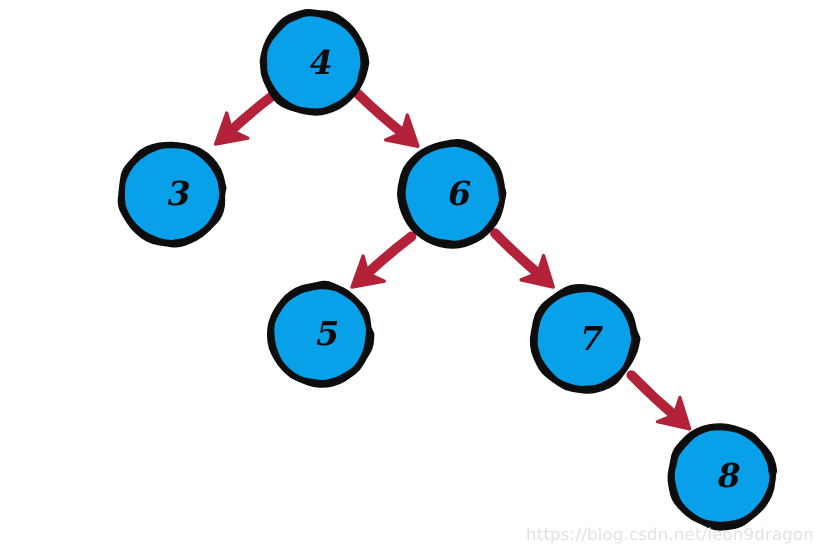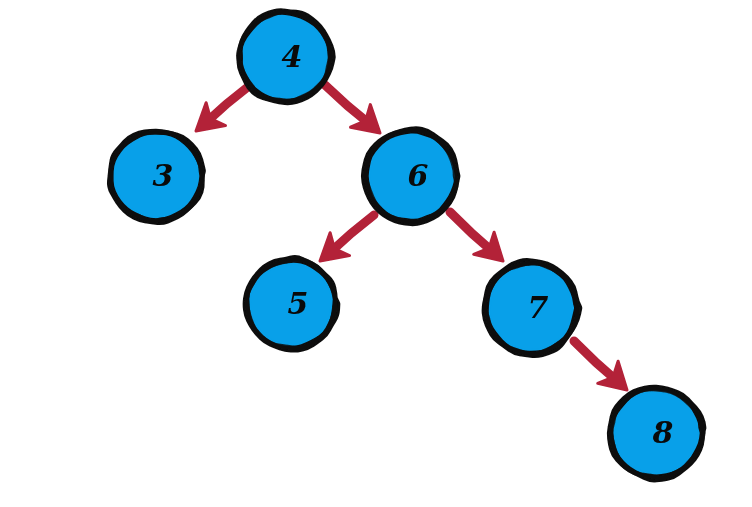--- a/index.html
+++ b/index.html
@@ -111,14 +111,15 @@
         <g>
           <path d="M 700.24 433.00 Q 700.24 433.00 699.98 438.40 Q 699.71 443.81 697.57 448.77 Q 695.42 453.73 692.46 457.69 Q 689.49 461.64 685.30 464.99 Q 681.10 468.35 676.78 471.77 Q 672.45 475.20 667.03 476.17 Q 661.61 477.14 656.15 477.60 Q 650.69 478.06 645.53 475.48 Q 640.37 472.89 635.47 470.43 Q 630.56 467.98 626.93 465.35 Q 623.29 462.72 619.18 458.09 Q 615.07 453.47 613.82 448.61 Q 612.57 443.76 611.89 438.38 Q 611.21 433.00 612.30 427.78 Q 613.39 422.57 614.36 417.25 Q 615.32 411.92 618.32 408.23 Q 621.32 404.53 625.66 400.14 Q 630.01 395.76 635.04 393.56 Q 640.08 391.35 645.40 390.31 Q 650.73 389.26 656.12 389.52 Q 661.51 389.78 666.82 391.36 Q 672.14 392.95 677.11 394.84 Q 682.08 396.74 685.75 400.81 Q 689.42 404.88 693.30 409.01 Q 697.17 413.14 699.21 417.92 Q 701.24 422.70 701.66 427.85 Z" fill="none" stroke="#111111" stroke-width="9.5" stroke-linecap="round" stroke-linejoin="round" filter="url(#inkblur)"></path>
           <path d="M 698.73 433.00 Q 698.73 433.00 698.12 437.91 Q 697.52 442.81 694.94 447.62 Q 692.36 452.43 690.04 456.29 Q 687.72 460.15 684.05 463.44 Q 680.38 466.73 675.57 469.10 Q 670.76 471.46 665.97 472.25 Q 661.18 473.05 656.05 473.42 Q 650.91 473.80 646.13 472.89 Q 641.35 471.98 636.62 469.34 Q 631.90 466.70 628.03 463.40 Q 624.17 460.09 621.28 456.16 Q 618.38 452.22 616.99 447.48 Q 615.59 442.74 614.92 437.87 Q 614.25 433.00 614.37 428.18 Q 614.48 423.37 616.51 418.49 Q 618.55 413.62 621.82 409.84 Q 625.09 406.05 628.37 402.24 Q 631.65 398.43 636.39 396.03 Q 641.12 393.64 646.07 392.47 Q 651.02 391.30 656.06 391.43 Q 661.10 391.55 666.15 392.79 Q 671.20 394.04 675.54 396.71 Q 679.88 399.39 683.90 402.24 Q 687.92 405.10 690.50 409.78 Q 693.09 414.45 695.30 418.80 Q 697.51 423.16 697.36 428.08 Z" fill="#08A0E9" stroke="#08A0E9" stroke-width="2"></path>
           <path d="M 703.38 433.00 Q 703.38 433.00 702.44 438.34 Q 701.51 443.67 699.28 448.63 Q 697.05 453.58 693.10 457.70 Q 689.14 461.82 686.08 465.37 Q 683.02 468.91 677.53 471.83 Q 672.04 474.76 666.70 476.78 Q 661.37 478.80 656.02 477.26 Q 650.68 475.72 645.28 475.35 Q 639.88 474.97 634.46 472.88 Q 629.04 470.80 624.78 466.93 Q 620.52 463.06 617.98 458.08 Q 615.44 453.10 614.09 448.38 Q 612.75 443.67 611.30 438.34 Q 609.85 433.00 611.53 427.86 Q 613.21 422.73 613.95 417.45 Q 614.69 412.17 618.01 407.97 Q 621.33 403.76 625.80 399.74 Q 630.26 395.73 634.76 392.93 Q 639.25 390.14 644.90 389.47 Q 650.54 388.81 656.01 389.22 Q 661.48 389.63 666.54 390.58 Q 671.60 391.53 676.29 394.01 Q 680.98 396.48 685.23 400.19 Q 689.48 403.90 692.92 407.74 Q 696.36 411.59 699.21 417.09 Q 702.06 422.59 701.93 427.80 Z" fill="none" stroke="#111111" stroke-width="4.5" stroke-linecap="round" opacity="0.85" filter="url(#inkblur)"></path>
           <text x="663" y="443" text-anchor="middle" font-size="30" class="node-label">8</text>
         </g>
       </g>
 
   </svg>
 
+  <div class="watermark">https://blog.csdn.net/leon9dragon</div>
 
 </div>
 
 </body></html>

